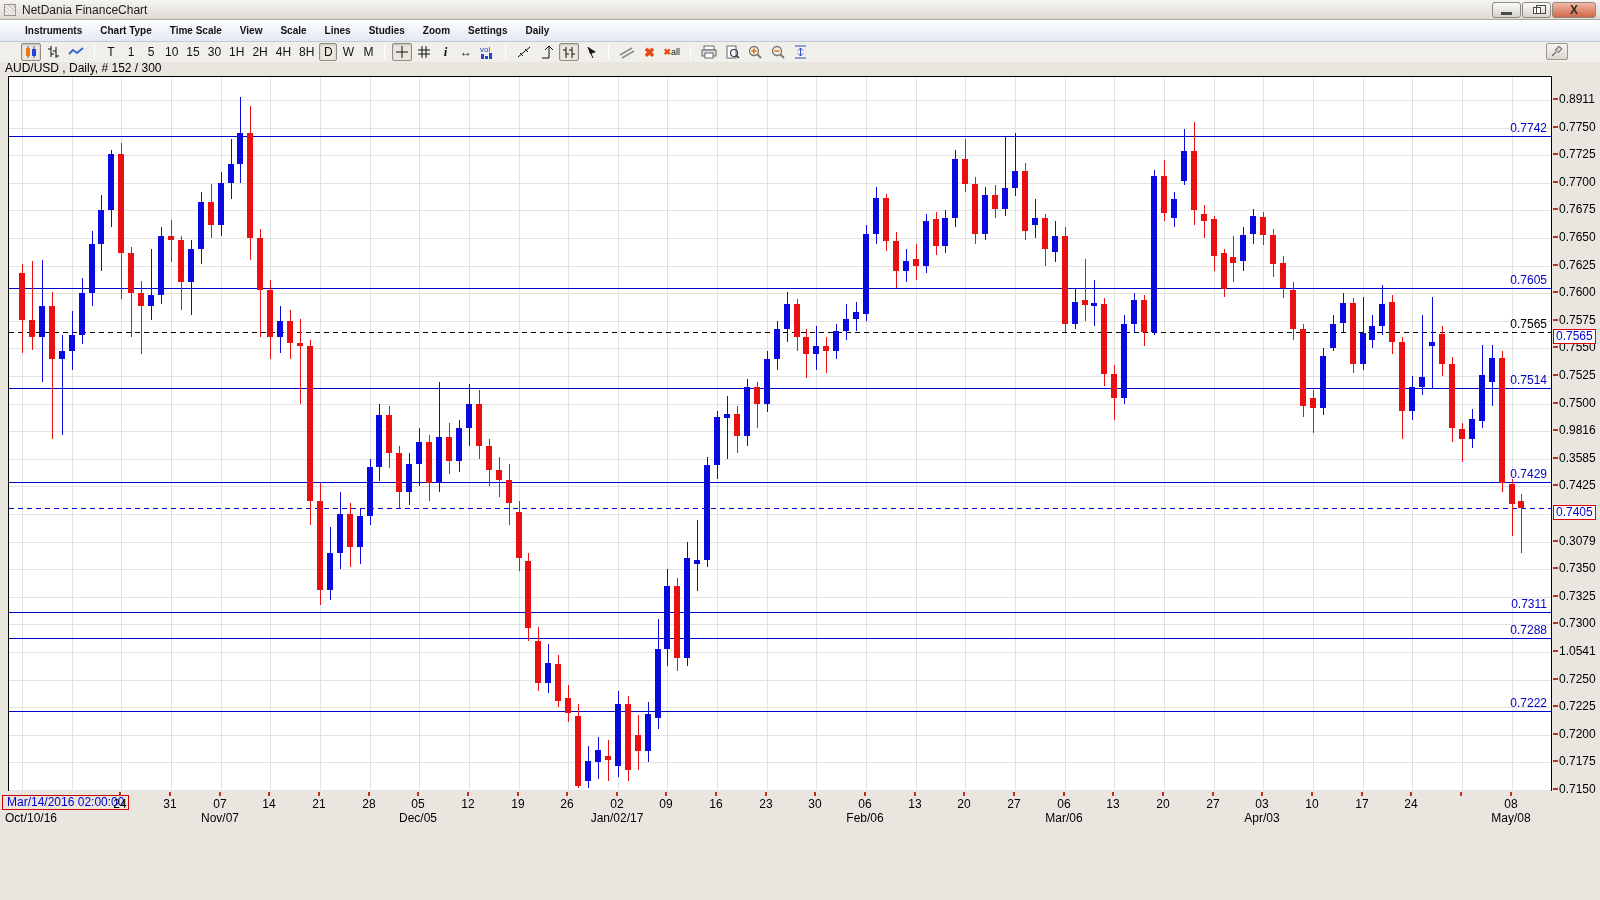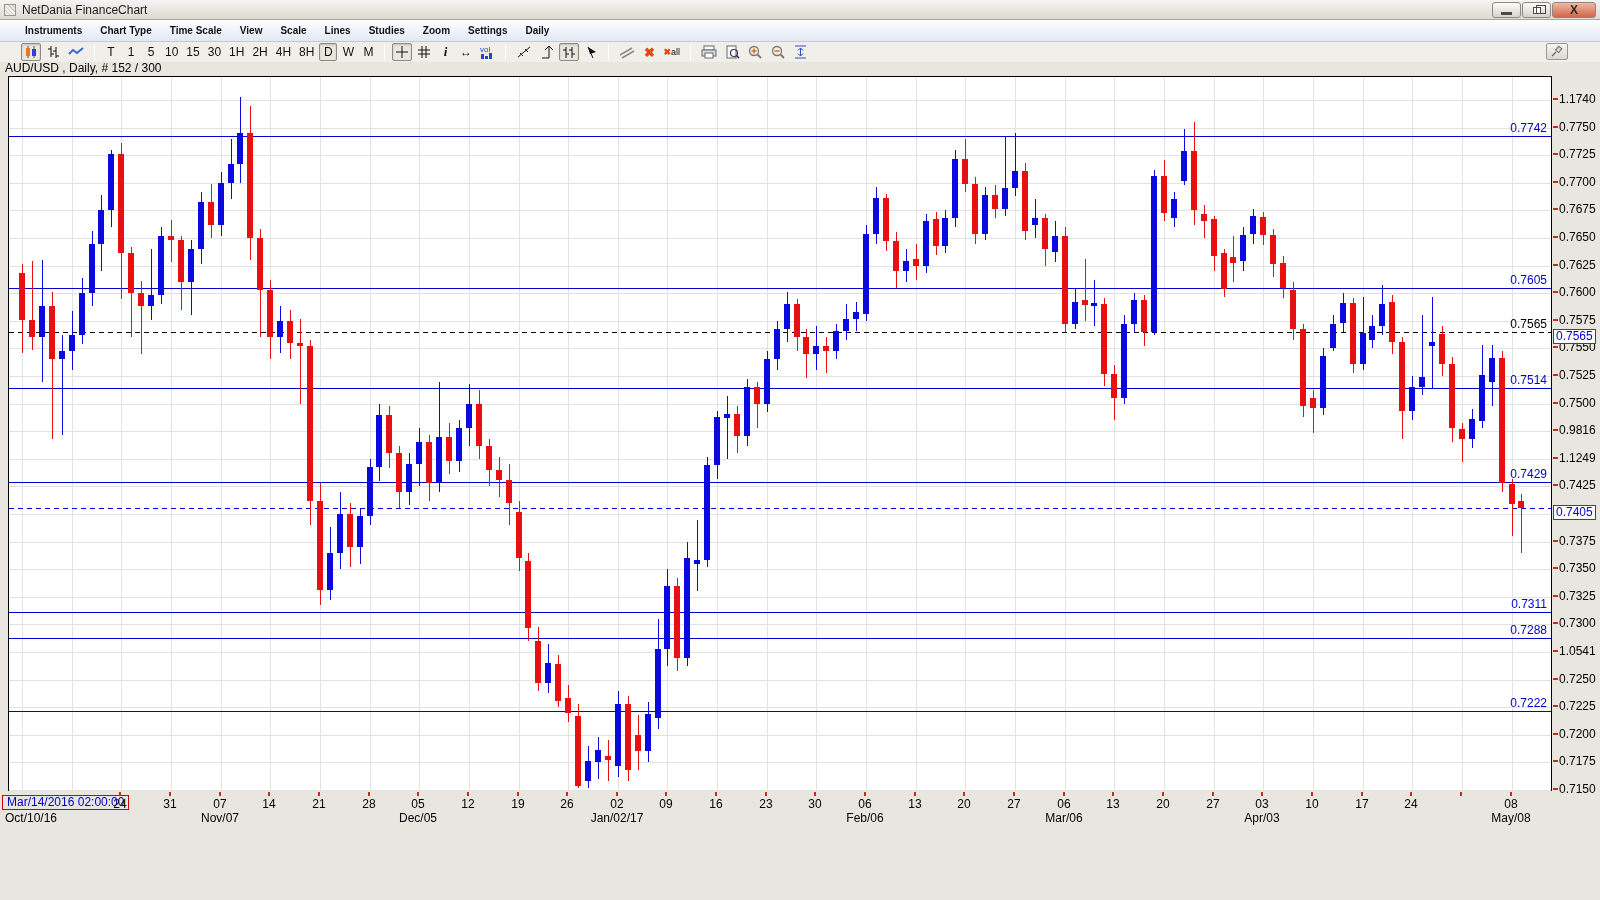--- a/index.html
+++ b/index.html
@@ -667,21 +667,21 @@
     <div class="hline-label" style="top: 197px; color: rgb(0, 0, 204);">0.7605</div>
     <div class="hline-label" style="top: 241px; color: rgb(0, 0, 0);">0.7565</div>
     <div class="hline-label" style="top: 297px; color: rgb(0, 0, 204);">0.7514</div>
     <div class="hline-label" style="top: 391px; color: rgb(0, 0, 204);">0.7429</div>
     <div class="hline-label" style="top: 521px; color: rgb(0, 0, 204);">0.7311</div>
     <div class="hline-label" style="top: 547px; color: rgb(0, 0, 204);">0.7288</div>
     <div class="hline-label" style="top: 620px; color: rgb(0, 0, 204);">0.7222</div>
   </div>
 <div id="yaxis">
     <div class="ytick" style="top: 22px;"></div>
-    <div class="ylabel" style="top: 16px;">1.1740</div>
+    <div class="ylabel" style="top: 16px;">0.8911</div>
     <div class="ytick" style="top: 50px;"></div>
     <div class="ylabel" style="top: 44px;">0.7750</div>
     <div class="ytick" style="top: 77px;"></div>
     <div class="ylabel" style="top: 71px;">0.7725</div>
     <div class="ytick" style="top: 105px;"></div>
     <div class="ylabel" style="top: 99px;">0.7700</div>
     <div class="ytick" style="top: 132px;"></div>
     <div class="ylabel" style="top: 126px;">0.7675</div>
     <div class="ytick" style="top: 160px;"></div>
     <div class="ylabel" style="top: 154px;">0.7650</div>
@@ -693,27 +693,27 @@
     <div class="ylabel" style="top: 237px;">0.7575</div>
     <div class="ytick" style="top: 270px;"></div>
     <div class="ylabel" style="top: 264px;">0.7550</div>
     <div class="ytick" style="top: 298px;"></div>
     <div class="ylabel" style="top: 292px;">0.7525</div>
     <div class="ytick" style="top: 326px;"></div>
     <div class="ylabel" style="top: 320px;">0.7500</div>
     <div class="ytick" style="top: 353px;"></div>
     <div class="ylabel" style="top: 347px;">0.9816</div>
     <div class="ytick" style="top: 381px;"></div>
-    <div class="ylabel" style="top: 375px;">1.1249</div>
+    <div class="ylabel" style="top: 375px;">0.3585</div>
     <div class="ytick" style="top: 408px;"></div>
     <div class="ylabel" style="top: 402px;">0.7425</div>
     <div class="ytick" style="top: 436px;"></div>
     <div class="ylabel" style="top: 430px;">0.7400</div>
     <div class="ytick" style="top: 464px;"></div>
-    <div class="ylabel" style="top: 458px;">0.7375</div>
+    <div class="ylabel" style="top: 458px;">0.3079</div>
     <div class="ytick" style="top: 491px;"></div>
     <div class="ylabel" style="top: 485px;">0.7350</div>
     <div class="ytick" style="top: 519px;"></div>
     <div class="ylabel" style="top: 513px;">0.7325</div>
     <div class="ytick" style="top: 546px;"></div>
     <div class="ylabel" style="top: 540px;">0.7300</div>
     <div class="ytick" style="top: 574px;"></div>
     <div class="ylabel" style="top: 568px;">1.0541</div>
     <div class="ytick" style="top: 602px;"></div>
     <div class="ylabel" style="top: 596px;">0.7250</div>

